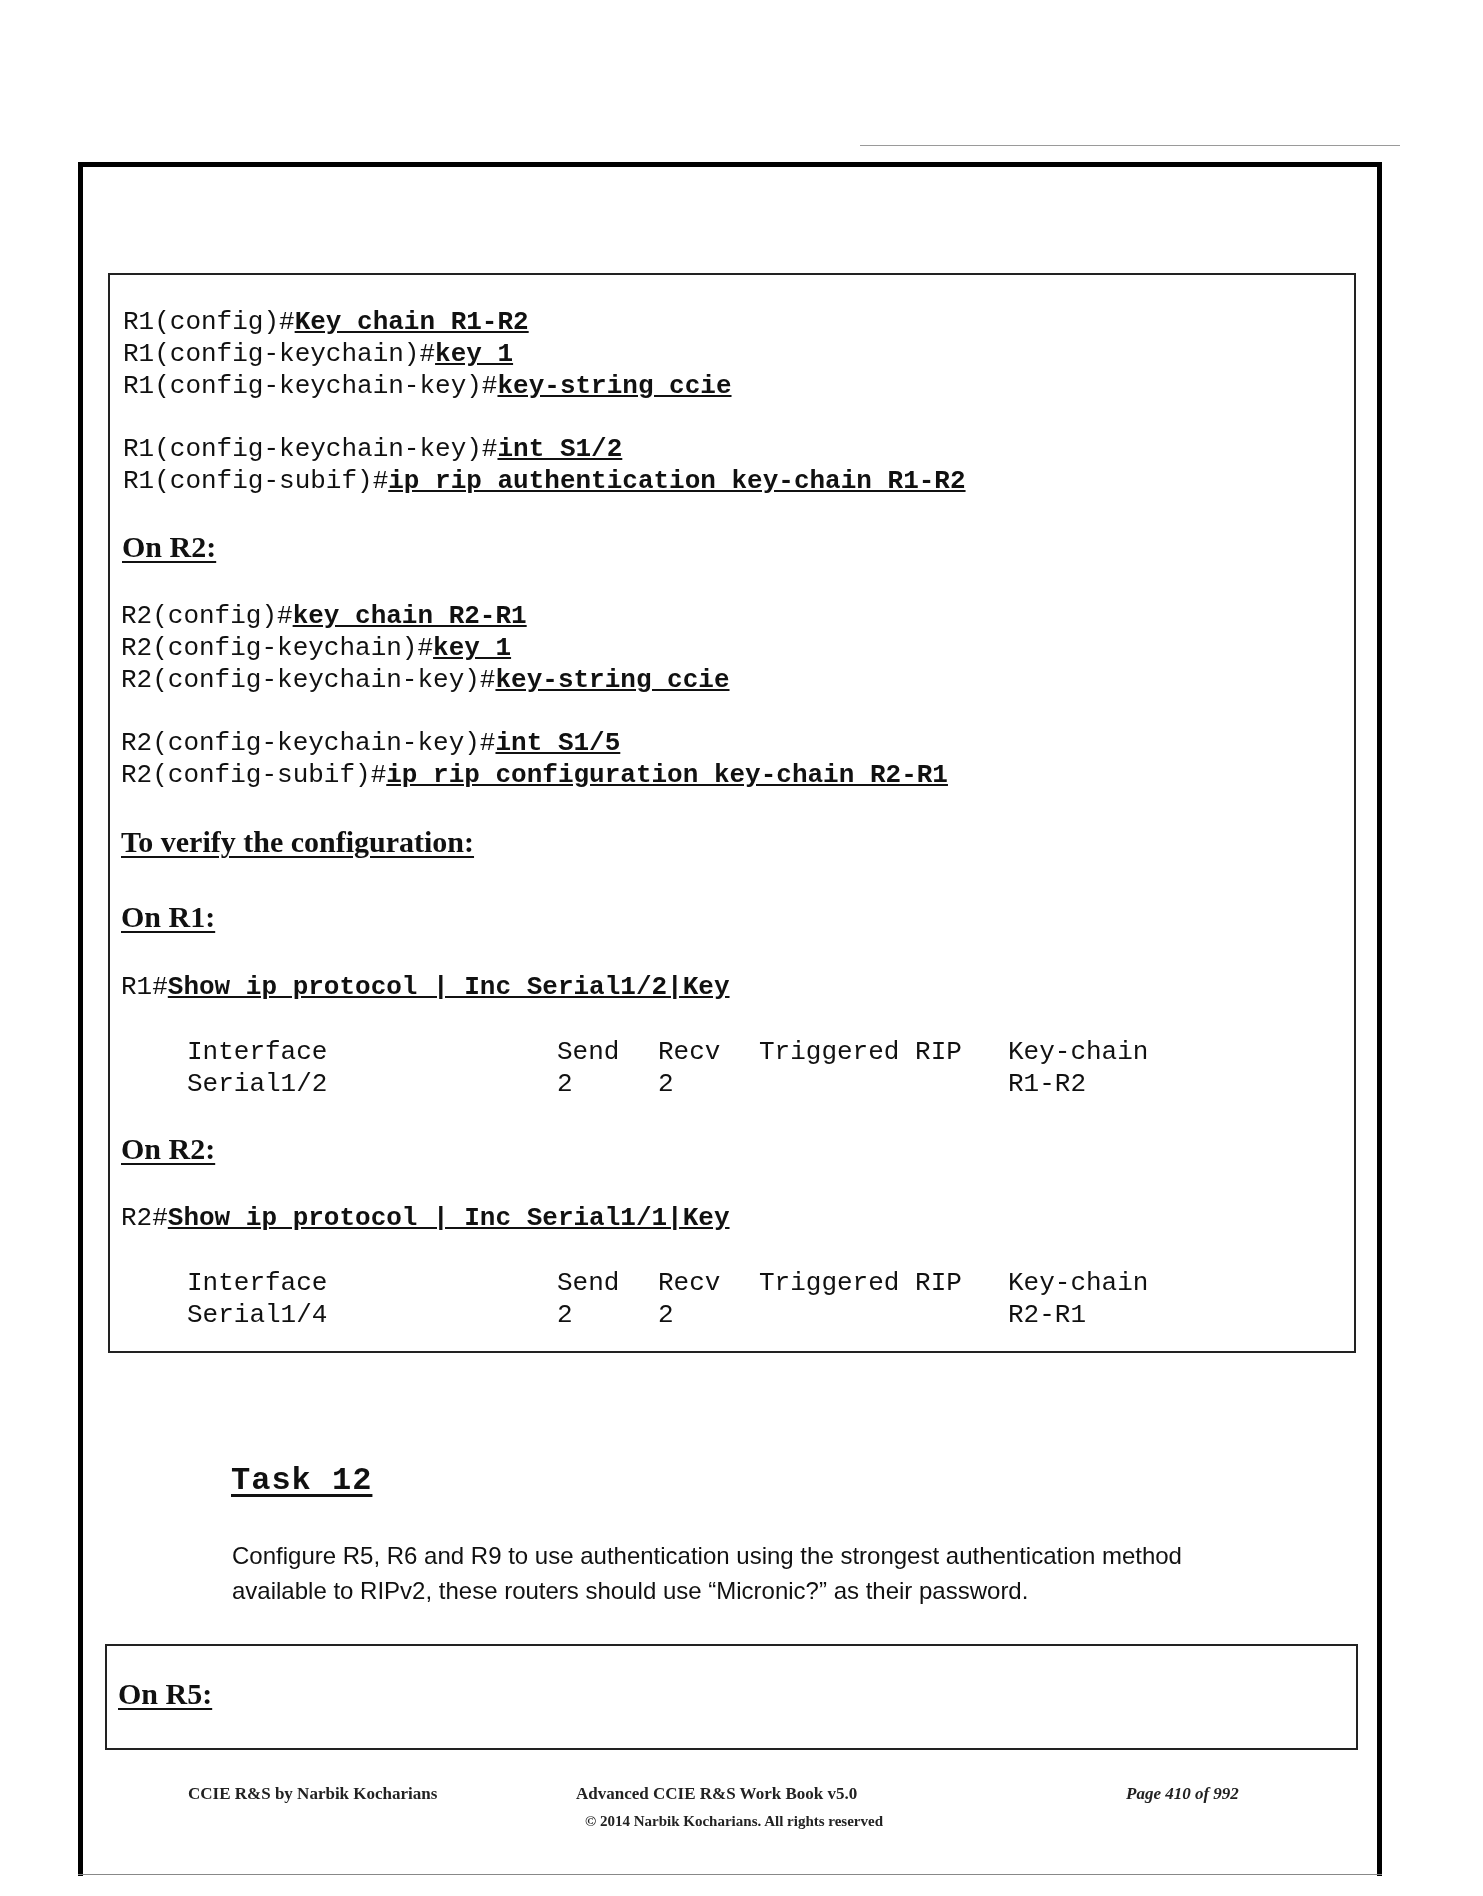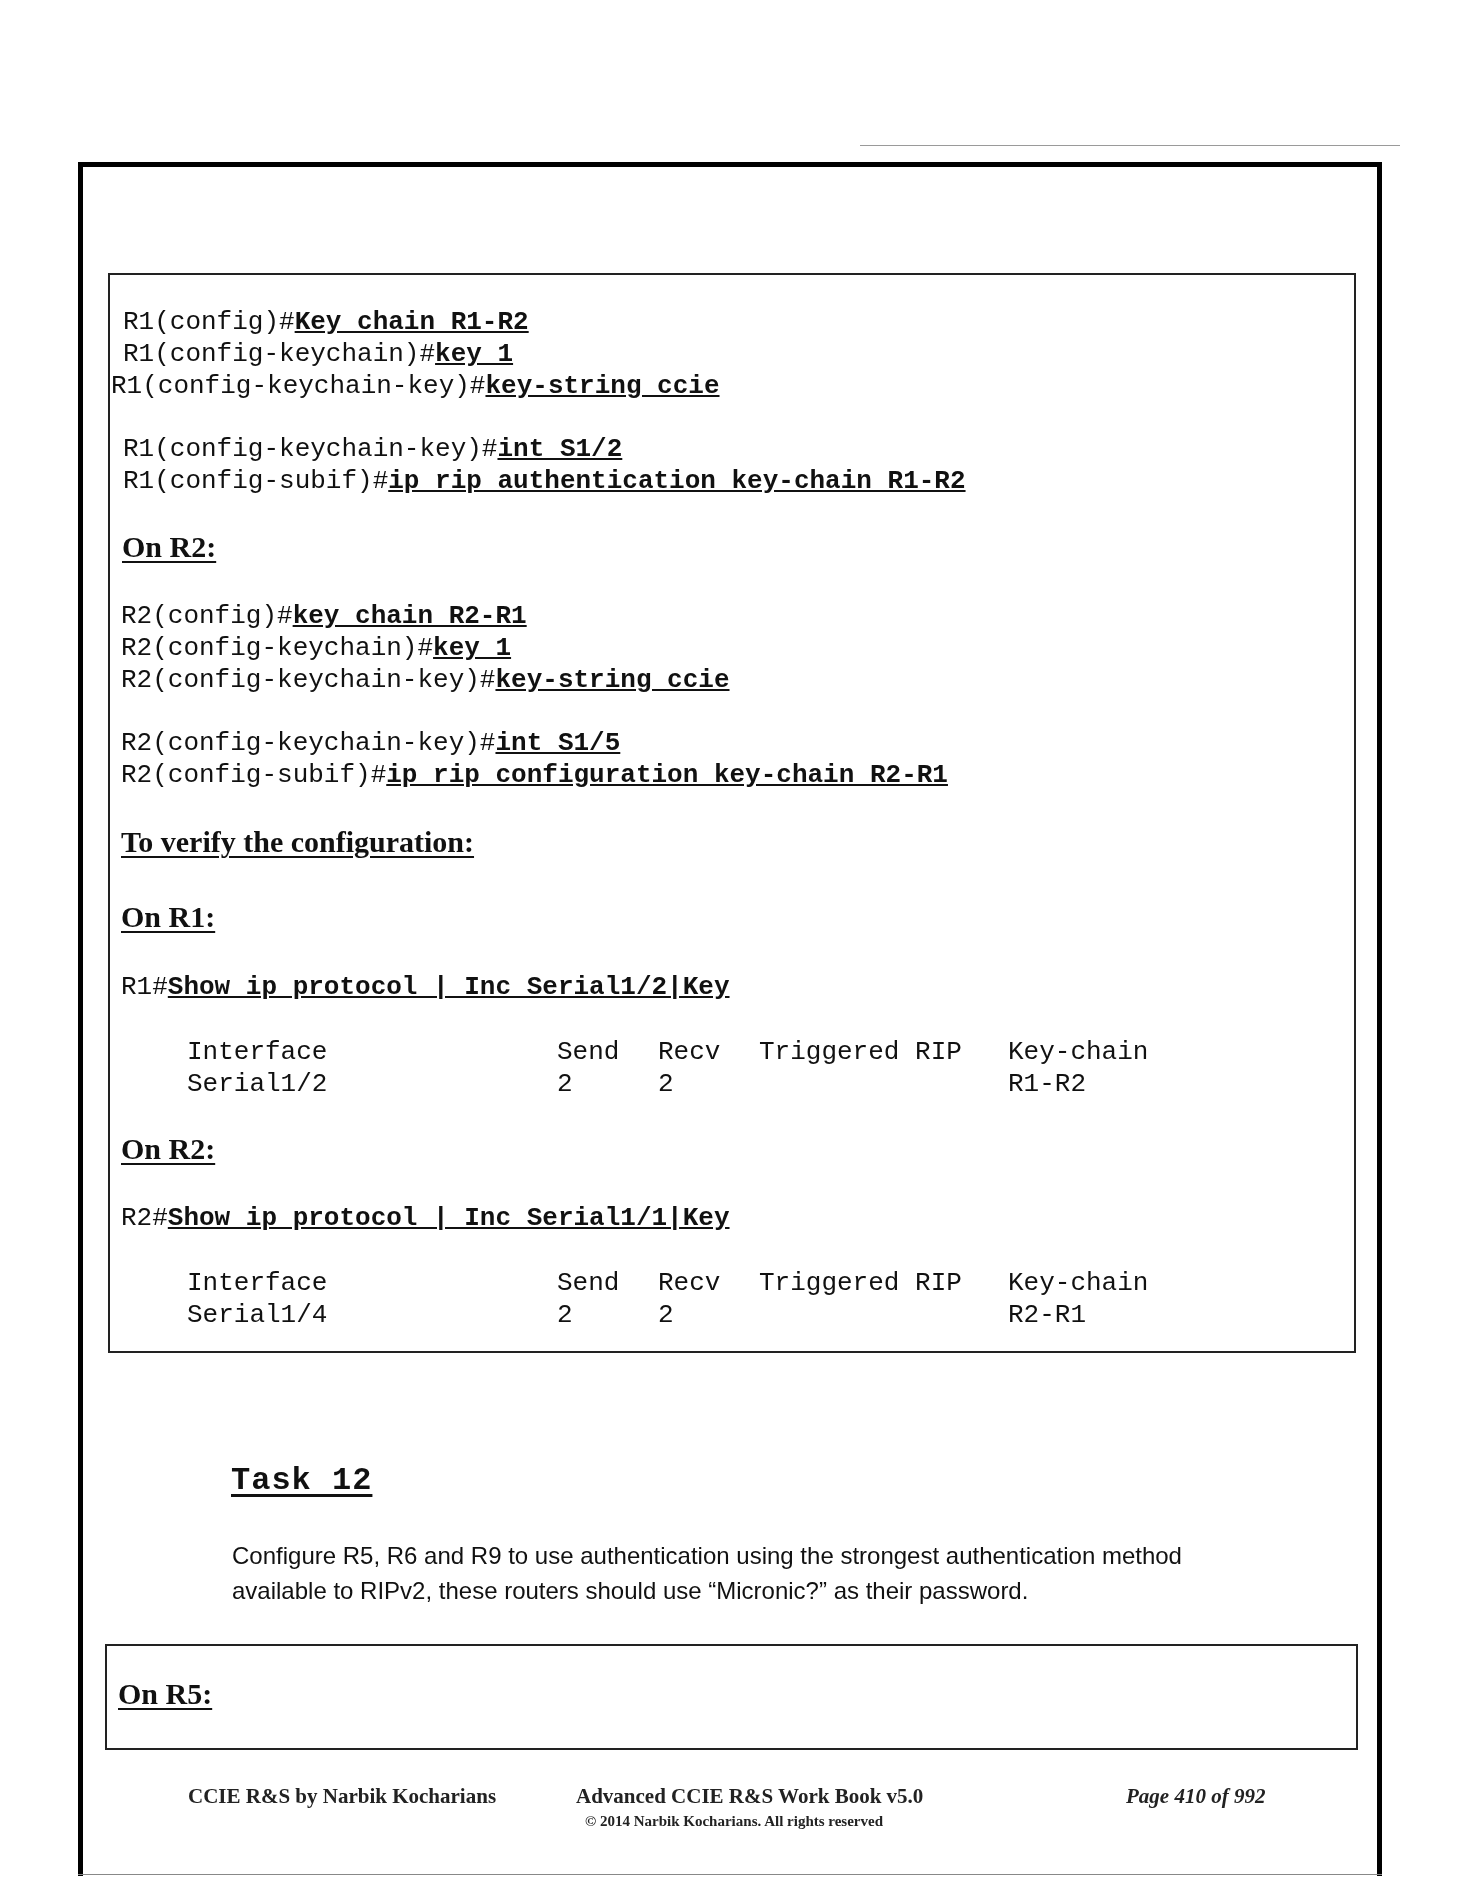--- a/index.html
+++ b/index.html
@@ -12,40 +12,40 @@
   .frame-bottom { left: 78px; top: 1874px; width: 1304px; height: 1px; background: #888; }
   .box { border: 2px solid #222; box-sizing: border-box; }
   .box1 { left: 108px; top: 273px; width: 1248px; height: 1080px; }
   .box2 { left: 105px; top: 1644px; width: 1253px; height: 106px; }
   .mono { font-family: "Liberation Mono", "DejaVu Sans Mono", monospace; font-size: 26px; white-space: pre; line-height: 32px; }
   .mono b { font-weight: bold; text-decoration: underline; }
   .head { font-family: "Liberation Serif", "DejaVu Serif", serif; font-weight: bold; font-size: 30px; text-decoration: underline; text-decoration-thickness: 2px; text-underline-offset: 4px; }
   .task { font-family: "DejaVu Sans", sans-serif; font-weight: bold; font-size: 32px; text-decoration: underline; text-decoration-thickness: 3px; text-underline-offset: 5px; letter-spacing: 1px; }
   .para { font-family: "Liberation Sans", sans-serif; font-size: 24px; line-height: 35px; width: 1000px; }
   .para b { font-weight: normal; }
-  .foot { font-family: "Liberation Serif", "DejaVu Serif", serif; font-size: 21px; font-weight: bold; color: #222; white-space: nowrap; }
+  .foot { font-family: "Liberation Serif", "DejaVu Serif", serif; font-size: 17px; font-weight: bold; color: #222; white-space: nowrap; }
   .foot-small { font-family: "Liberation Serif", "DejaVu Serif", serif; font-size: 15px; font-weight: bold; color: #222; white-space: nowrap; }
   .foot-page { font-style: italic; }
   .row { position: absolute; }
   .col { position: absolute; top: 0; }
 </style>
 </head>
 <body>
 
 <div class="abs topline"></div>
 <div class="abs frame-top"></div>
 <div class="abs frame-left"></div>
 <div class="abs frame-right"></div>
 <div class="abs frame-bottom"></div>
 
 <div class="abs box box1"></div>
 
 <div class="abs mono" style="left:123px; top:306px;"><span>R1(config)#</span><b>Key chain R1-R2</b></div>
 <div class="abs mono" style="left:123px; top:338px;"><span>R1(config-keychain)#</span><b>key 1</b></div>
-<div class="abs mono" style="left:111px; top:370px;text-align:right;"><span>R1(config-keychain-key)#</span><b>key-string ccie</b></div>
+<div class="abs mono" style="left:123px; top:370px;text-align:right;"><span>R1(config-keychain-key)#</span><b>key-string ccie</b></div>
 <div class="abs mono" style="left:123px; top:433px;"><span>R1(config-keychain-key)#</span><b>int S1/2</b></div>
 <div class="abs mono" style="left:123px; top:465px;"><span>R1(config-subif)#</span><b>ip rip authentication key-chain R1-R2</b></div>
 
 <div class="abs head" style="left:122px; top:530px;">On R2:</div>
 
 <div class="abs mono" style="left:121px; top:600px;"><span>R2(config)#</span><b>key chain R2-R1</b></div>
 <div class="abs mono" style="left:121px; top:632px;"><span>R2(config-keychain)#</span><b>key 1</b></div>
 <div class="abs mono" style="left:121px; top:664px;"><span>R2(config-keychain-key)#</span><b>key-string ccie</b></div>
 <div class="abs mono" style="left:121px; top:727px;"><span>R2(config-keychain-key)#</span><b>int S1/5</b></div>
 <div class="abs mono" style="left:121px; top:759px;"><span>R2(config-subif)#</span><b>ip rip configuration key-chain R2-R1</b></div>

